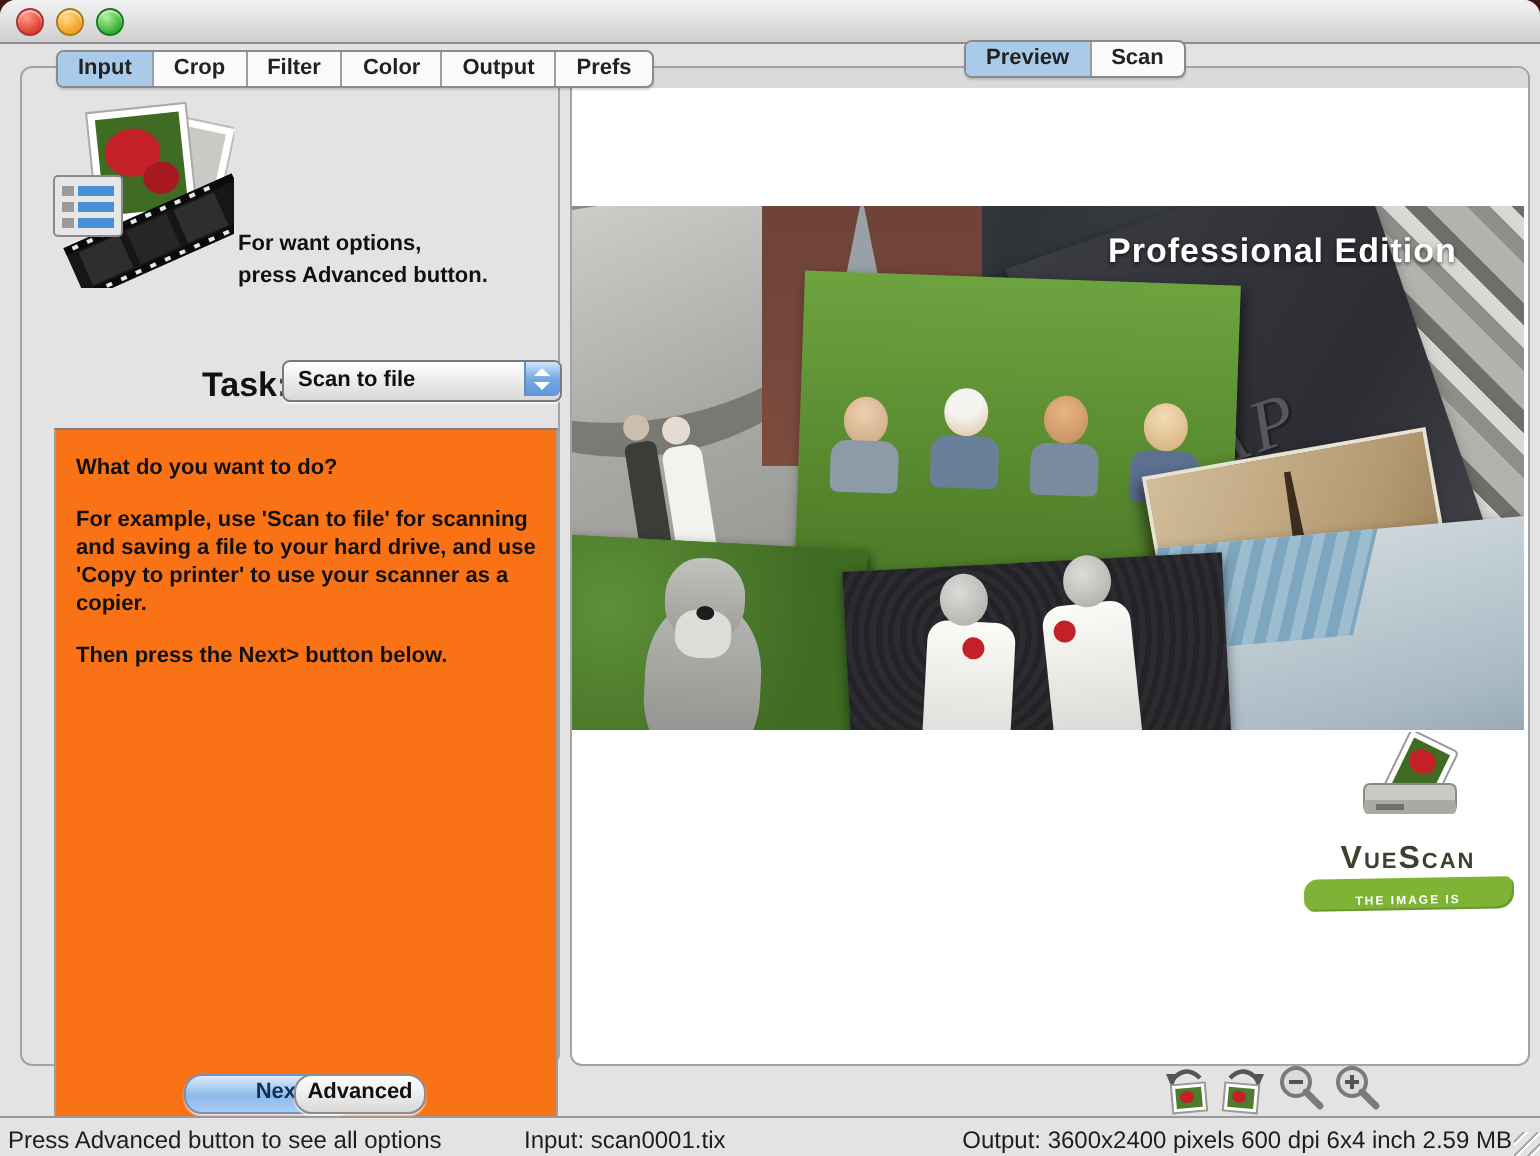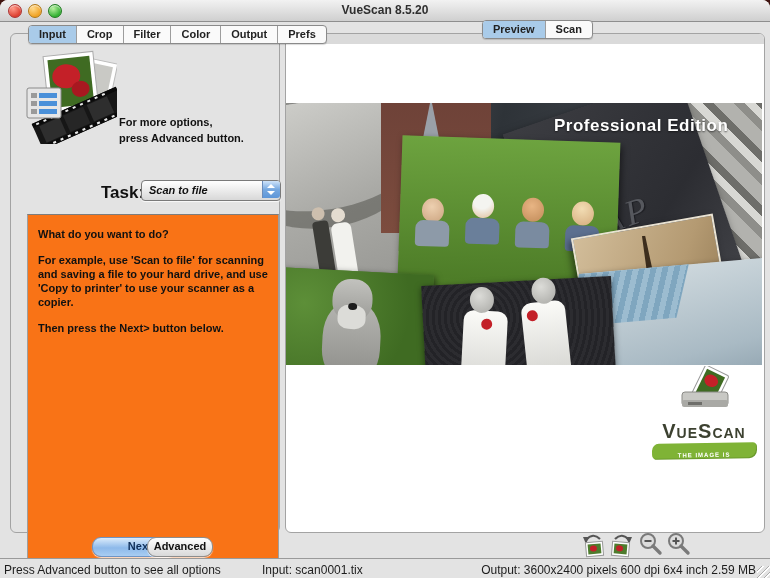--- a/index.html
+++ b/index.html
@@ -24,21 +24,21 @@
   #left-tabs{left:28px;top:25px;}
   #right-tabs{left:482px;top:20px;}
   .tab{padding:0 10px;font-size:11px;font-weight:bold;color:#222;line-height:17px;border-right:1px solid #9d9d9d;cursor:default;}
   .tab:last-child{border-right:none;}
   .tab.active{background:#a9cbe9;}
   
   #hint{position:absolute;left:108px;top:80px;font-size:11px;font-weight:bold;color:#111;line-height:16px;}
   #task-row{position:absolute;left:0;top:146px;width:278px;height:20px;}
   #task-label{position:absolute;left:90px;top:3px;font-size:17px;font-weight:bold;color:#111;}
   #task-pop{position:absolute;left:130px;top:0;width:138px;height:19px;border:1px solid #7a7a7a;border-radius:4px;
-    background:linear-gradient(#ffffff,#d8d8d8);box-shadow:0 1px 1px rgba(255,255,255,.8);font-style:italic;}
+    background:linear-gradient(#ffffff,#d8d8d8);box-shadow:0 1px 1px rgba(255,255,255,.8);}
   #task-pop .val{position:absolute;left:7px;top:3px;font-size:11px;font-weight:bold;color:#111;}
   #task-pop .stepper{position:absolute;right:0;top:0;width:17px;height:17px;border-left:1px solid #6a8cba;
     border-radius:0 3px 3px 0;background:linear-gradient(#cfe4fa,#76a8e0 50%,#5d96d8);}
   .arr{position:absolute;left:4px;width:0;height:0;border-left:4px solid transparent;border-right:4px solid transparent;}
   .arr.up{top:3px;border-bottom:4px solid #fff;}
   .arr.dn{bottom:3px;border-top:4px solid #fff;}
   #desc-box{position:absolute;left:16px;top:180px;width:250px;height:349px;background:#f97316;
     border:1px solid #9e9e9e;border-top-color:#7d7d7d;padding:0;}
   #desc-box p{margin:12px 10px;font-size:11px;font-weight:bold;color:#111;line-height:14px;}
   
@@ -101,21 +101,21 @@
   #p-boys .bh2{left:110px;top:-2px;}
   #p-boys .sh{position:absolute;width:44px;height:70px;border-radius:10px 10px 3px 3px;background:linear-gradient(#fbfbf8,#d8d8d4);}
   #p-boys .sh1{left:38px;top:28px;transform:rotate(6deg);}
   #p-boys .sh2{left:100px;top:22px;transform:rotate(-3deg);}
   #p-boys .fl{position:absolute;width:11px;height:11px;border-radius:50%;background:#c32028;}
   #p-boys .fl1{left:58px;top:36px;}#p-boys .fl2{left:104px;top:30px;}
   #edition{position:absolute;left:268px;top:13px;width:205px;font-size:17px;font-weight:bold;color:#fff;
     text-shadow:0 1px 2px rgba(0,0,0,.6);letter-spacing:.5px;z-index:9;}
   
   #logo{position:absolute;left:648px;top:366px;width:112px;height:102px;text-align:center;}
-  #logo .lname{font-size:20px;font-weight:bold;font-variant:small-caps;letter-spacing:1px;color:#3c4130;margin-top:-2px;}
+  #logo .lname{font-size:16px;font-weight:bold;font-variant:small-caps;letter-spacing:1px;color:#3c4130;margin-top:-2px;}
   #logo .brush{position:relative;margin:0 auto;width:104px;height:15px;background:#7fb336;border-radius:7px 3px 8px 4px;
     transform:rotate(-1deg);box-shadow:1px 1px 0 #6a9a2c;}
   #logo .brush span{font-size:6px;font-weight:bold;color:#fff;line-height:15px;letter-spacing:1px;}
   
   .aquabtn{position:absolute;top:537px;height:18px;border-radius:9px;font-size:11px;font-weight:bold;
     text-align:center;line-height:17px;cursor:default;box-shadow:0 1px 1px rgba(255,255,255,.8);}
   #next-btn{left:92px;width:63px;background:linear-gradient(#dcecfb,#8db9ea 55%,#a9cdf2);
     border:1px solid #6f94c4;color:#10305a;padding-left:20px;}
   #adv-btn{left:147px;width:64px;background:linear-gradient(#ffffff,#d9d9d9);border:1px solid #8d8d8d;color:#111;}
   
@@ -132,21 +132,20 @@
 </style>
 </head>
 <body>
 
 <div id="window">
 
   <div id="titlebar">
     <div class="tl" id="tl-close"></div>
     <div class="tl" id="tl-min"></div>
     <div class="tl" id="tl-zoom"></div>
-    <div id="title">VueScan 8.5.20</div>
   </div>
 
   <div class="tabs" id="left-tabs">
     <div class="tab active">Input</div>
     <div class="tab">Crop</div>
     <div class="tab">Filter</div>
     <div class="tab">Color</div>
     <div class="tab">Output</div>
     <div class="tab">Prefs</div>
   </div>
@@ -204,21 +203,21 @@
         <rect x="6" y="45" width="6" height="5" fill="#9a9a9a"></rect>
           <rect x="14" y="45" width="18" height="5" fill="#4a90d9"></rect>
         <rect x="6" y="53" width="6" height="5" fill="#9a9a9a"></rect>
           <rect x="14" y="53" width="18" height="5" fill="#4a90d9"></rect>
         <rect x="6" y="61" width="6" height="5" fill="#9a9a9a"></rect>
           <rect x="14" y="61" width="18" height="5" fill="#4a90d9"></rect>
       </g>
     </svg>
 
     <div id="hint">
-      <div>For more options,</div>
+      <div>For want options,</div>
       <div>press Advanced button.</div>
     </div>
 
     <div id="task-row">
       <span id="task-label">Task:</span>
       <div id="task-pop">
         <span class="val">Scan to file</span>
         <span class="stepper">
           <span class="arr up"></span>
             <span class="arr dn"></span>

